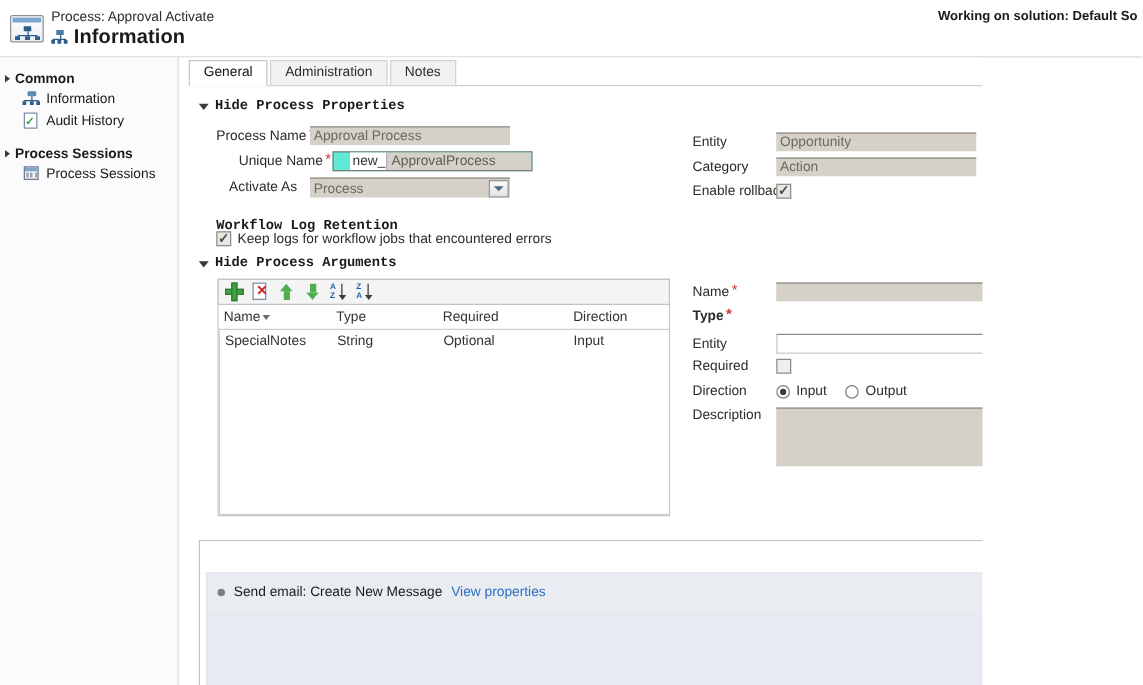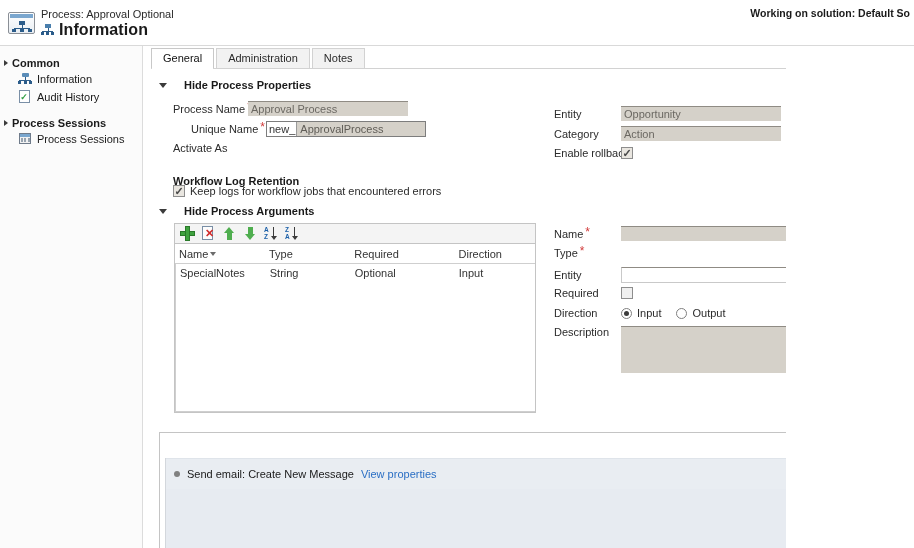--- a/index.html
+++ b/index.html
@@ -236,25 +236,26 @@
     left: 0; right: 0; bottom: -1px;
     height: 1px;
     background: #ffffff;
   }
 
   
   .section-header {
     position: absolute;
     display: flex;
     align-items: center;
-    gap: 17px;
+    gap: 5px;
     font-size: 11px;
     font-weight: bold;
     color: #1a1a1a;
     cursor: pointer;
+    font-family: Liberation Mono, monospace;
   }
   .sec-caret {
     width: 0; height: 0;
     border-left: 4px solid transparent;
     border-right: 4px solid transparent;
     border-top: 5px solid #3b3b3b;
     display: inline-block;
   }
 
   
@@ -291,20 +292,21 @@
   }
 
   .prefixwrap {
     display: flex;
     align-items: center;
     height: 16px;
     border: 1px solid #7d7d7d;
     box-sizing: border-box;
     background: #5eead4;
     width: 160px;
+    padding-left: 13px;
   }
   .prefixbox {
     background: #ffffff;
     font-size: 11px;
     line-height: 14px;
     color: #333333;
     padding: 0 1px 0 2px;
     border-right: 1px solid #9a9a9a;
     display: flex;
     align-items: center;
@@ -552,21 +554,21 @@
   <div class="title-icon">
     <div class="frame"></div>
     <div class="topbar"></div>
     <div class="node n1"></div>
     <div class="node vline"></div>
     <div class="node hline"></div>
     <div class="node n2"></div>
     <div class="node n3"></div>
     <div class="node n4"></div>
   </div>
-  <div class="title-sub">Process: Approval Optional</div>
+  <div class="title-sub">Process: Approval Activate</div>
   <div class="title-main-row">
     <span class="mini-proc-icon">
       <i class="a"></i>
         <i class="b"></i>
         <i class="c"></i>
         <i class="d"></i>
         <i class="e"></i>
         <i class="f"></i>
     </span>
     <span class="title-main">Information</span>
@@ -646,21 +648,27 @@
     <span class="flabel" style="width:75px;">
       <span>Unique Name</span><span class="req">*</span>
     </span>
     <span class="prefixwrap">
       <span class="prefixbox">new_</span>
       <span class="prefix-rest">ApprovalProcess</span>
     </span>
   </div>
 
   <div class="frow" style="left:29px; top:96px;">
-    <span class="flabel" style="width:75px;">Activate As</span>
+    <span class="flabel" style="width:75px;text-align:center;">Activate As</span>
+    <span class="selectfield" style="width:160px;">
+      <span class="val">Process</span>
+      <span class="arrowbtn">
+          <span class="arrow-glyph"></span>
+        </span>
+    </span>
   </div>
 
   <div class="frow" style="left:410px; top:60px;">
     <span class="flabel" style="width:67px;">Entity</span>
     <span class="txtfield" style="width:160px;">Opportunity</span>
   </div>
 
   <div class="frow" style="left:410px; top:80px;">
     <span class="flabel" style="width:67px;">Category</span>
     <span class="txtfield" style="width:160px;">Action</span>
@@ -741,21 +749,21 @@
   </div>
 
   <div class="frow" style="left:410px; top:180px;">
     <span class="flabel" style="width:67px;">
       <span>Name</span><span class="req">*</span>
     </span>
     <span class="txtfield" style="width:293px;"></span>
   </div>
 
   <div class="frow" style="left:410px; top:201px;">
-    <span class="flabel" style="width:67px;">
+    <span class="flabel" style="width:67px;font-weight:bold;">
       <span>Type</span><span class="req">*</span>
     </span>
   </div>
 
   <div class="frow" style="left:410px; top:221px;">
     <span class="flabel" style="width:67px;">Entity</span>
     <span class="selectfield white" style="width:293px;">
       <span class="val"></span>
       <span class="arrowbtn">
           <span class="arrow-glyph"></span>

